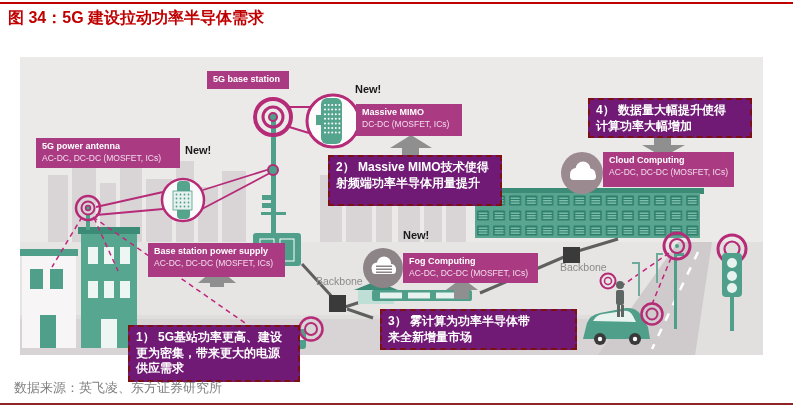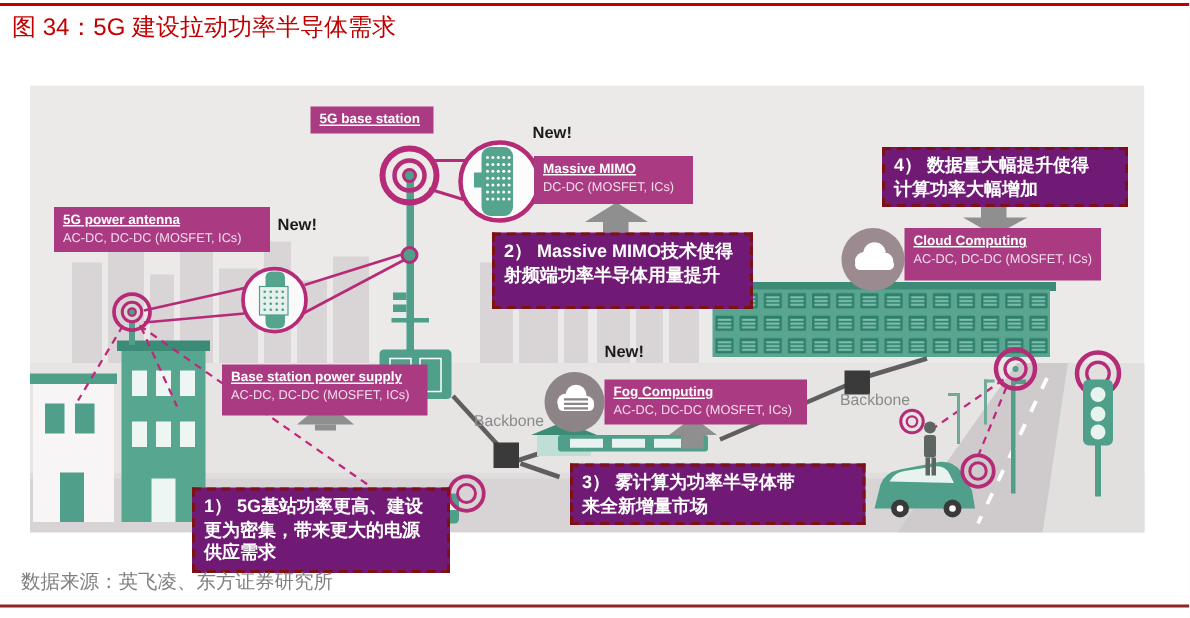--- a/index.html
+++ b/index.html
@@ -1,25 +1,25 @@
 <!DOCTYPE html>
 <html><head>
 <meta charset="utf-8">
 <style>
   html,body{margin:0;padding:0;background:#ffffff;}
   .page{position:relative;width:793px;height:412px;background:#ffffff;overflow:hidden;
         font-family:"Liberation Sans","DejaVu Sans",sans-serif;}
   .top-rule{position:absolute;left:0;top:2px;width:793px;height:2px;background:#c00000;}
   .bottom-rule{position:absolute;left:0;top:403px;width:793px;height:2px;background:#8e2425;}
-  .page-title{position:absolute;left:8px;top:8px;font-size:16px;font-weight:normal;color:#c00000;}
+  .page-title{position:absolute;left:8px;top:8px;font-size:16px;font-weight:bold;color:#c00000;}
   .source-line{position:absolute;left:14px;top:379px;font-size:13px;color:#7f7f7f;}
   .figure{position:absolute;left:20px;top:57px;width:743px;height:298px;}
   .figure svg{position:absolute;left:0;top:0;}
   .plabel{position:absolute;background:#aa3b82;color:#ffffff;padding:3px 6px;box-sizing:border-box;line-height:1.3;}
-  .plabel-title{font-weight:bold;font-size:9px;white-space:nowrap;text-decoration:underline;}
+  .plabel-title{font-weight:bold;font-size:9px;white-space:nowrap;}
   .plabel-sub{font-size:8.5px;color:#f2dcec;white-space:nowrap;}
   .callout{position:absolute;background:#701a75;border:2px dashed #7d1012;color:#ffffff;
            font-weight:bold;font-size:12px;line-height:1.3;padding:3px 6px;box-sizing:border-box;}
   .callout div{white-space:nowrap;}
   .newbadge{position:absolute;color:#1a1a1a;font-weight:bold;font-size:11px;white-space:nowrap;}
   .backbone{position:absolute;color:#8b8b8b;font-size:10.5px;white-space:nowrap;}
 </style>
 </head>
 <body>
 

